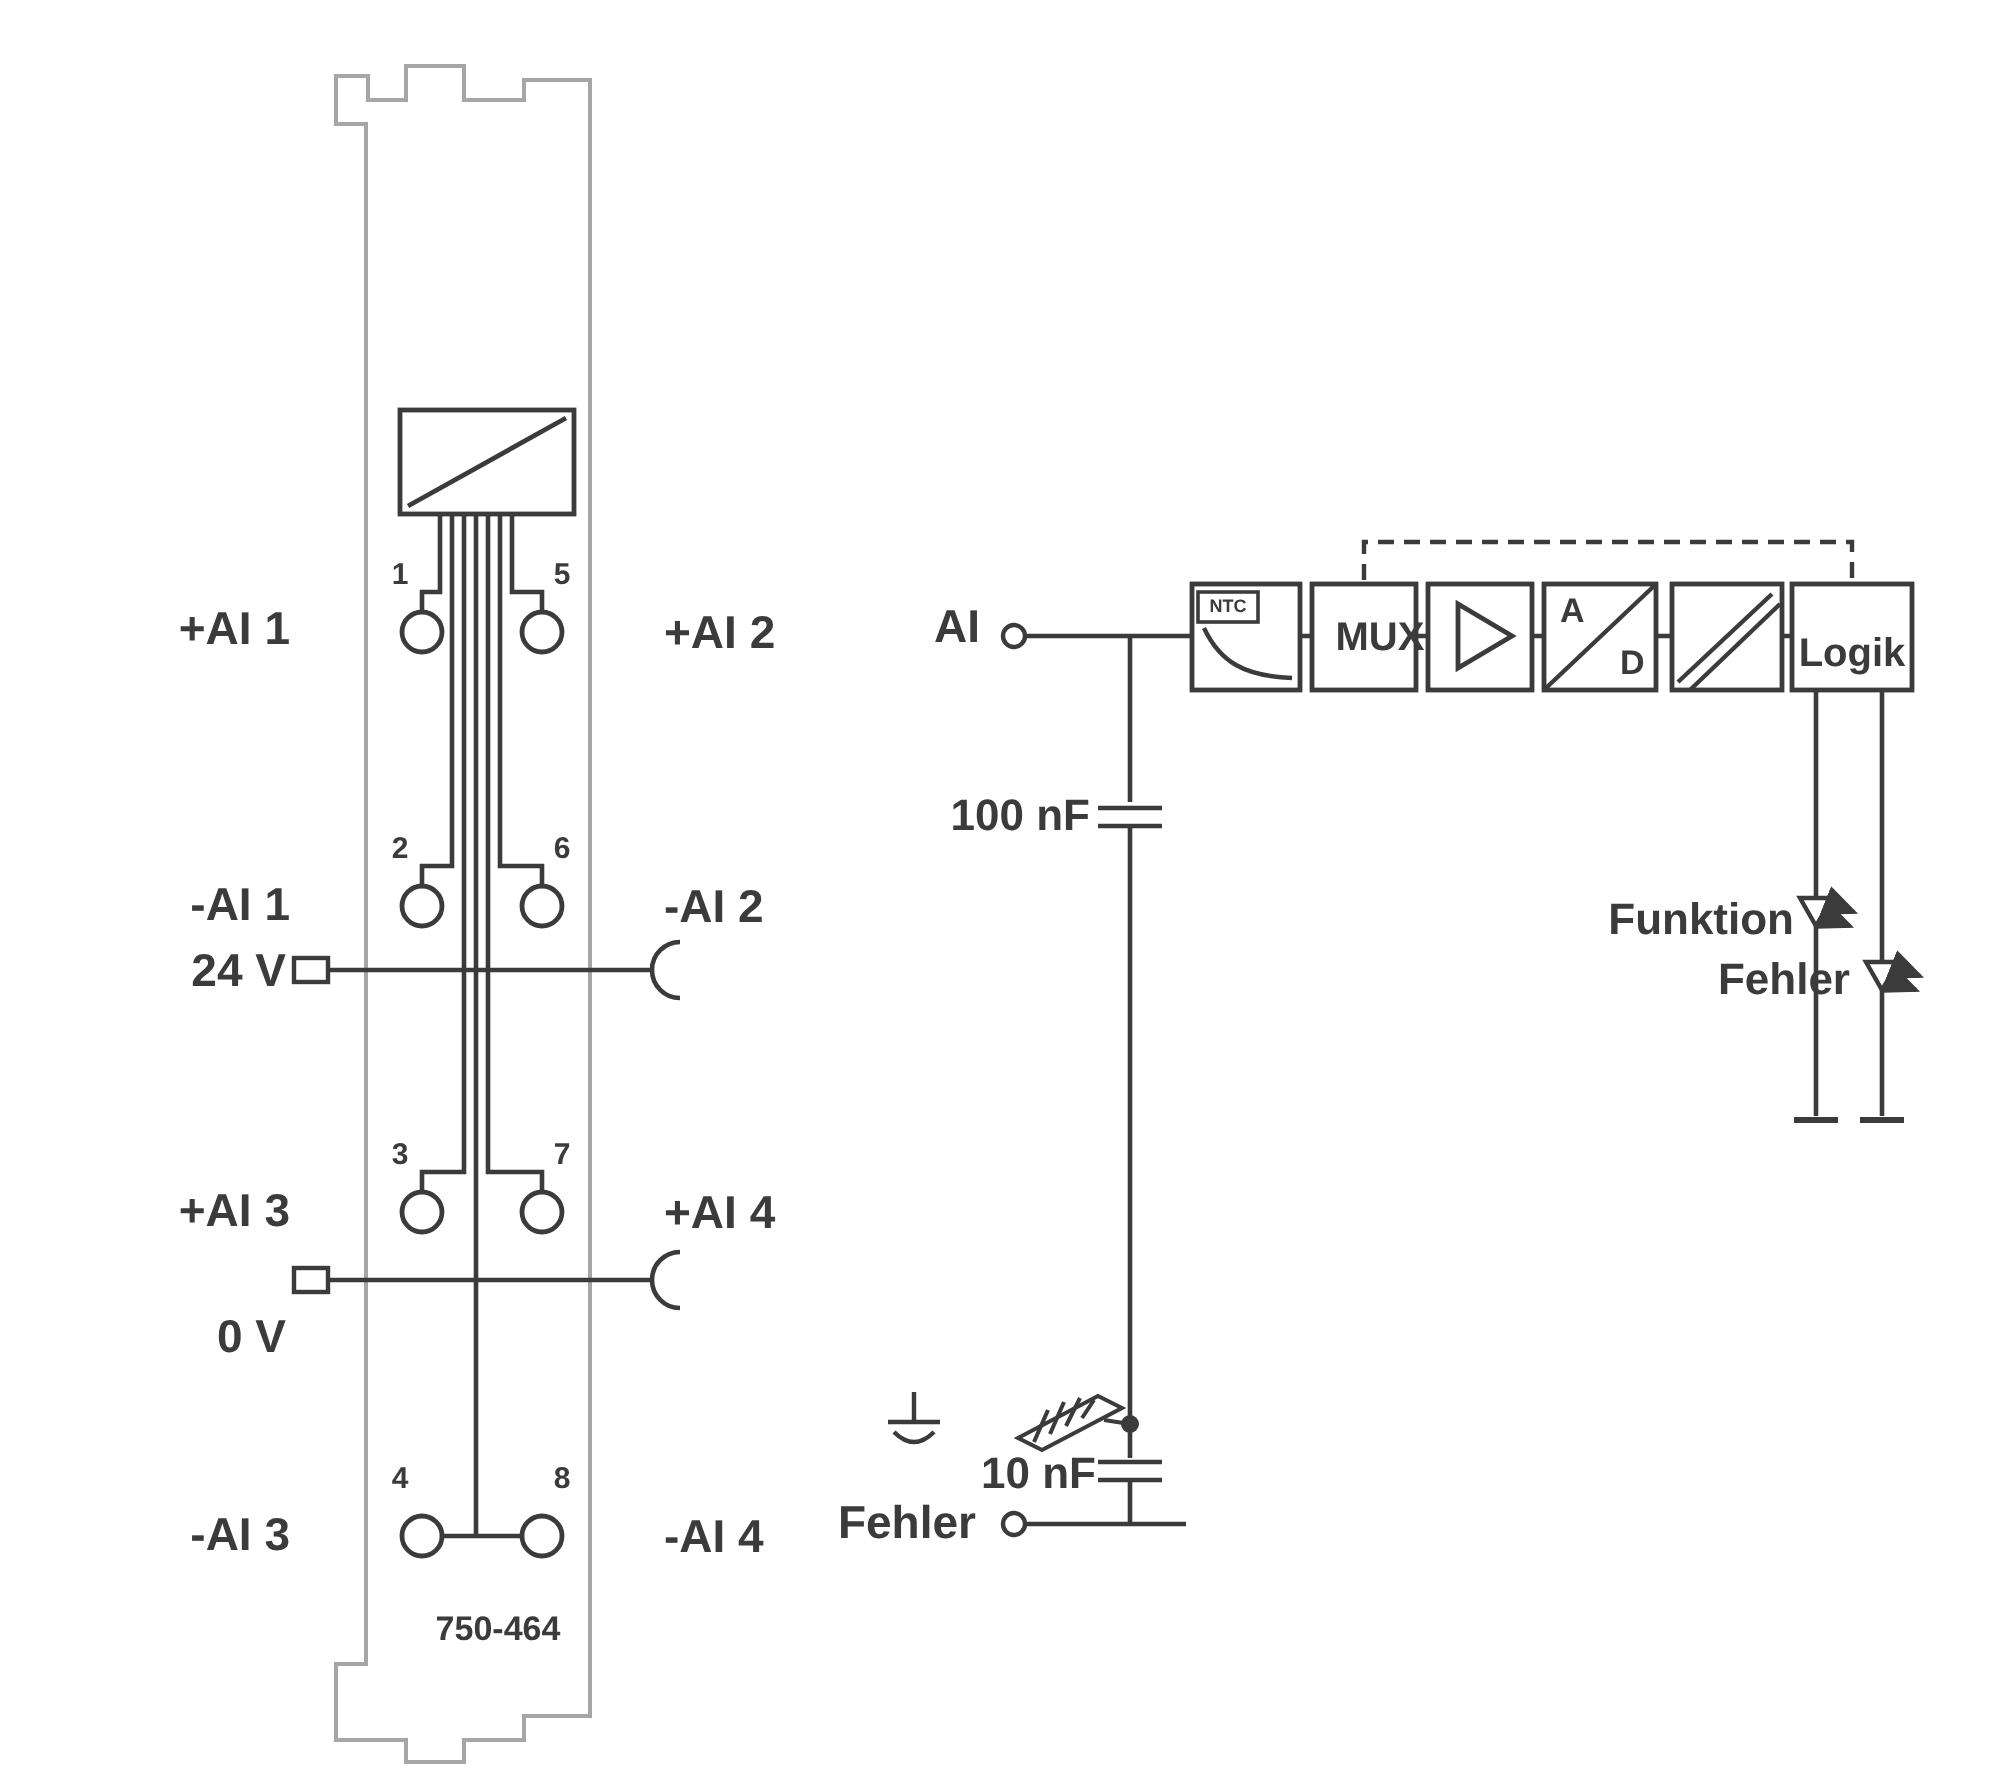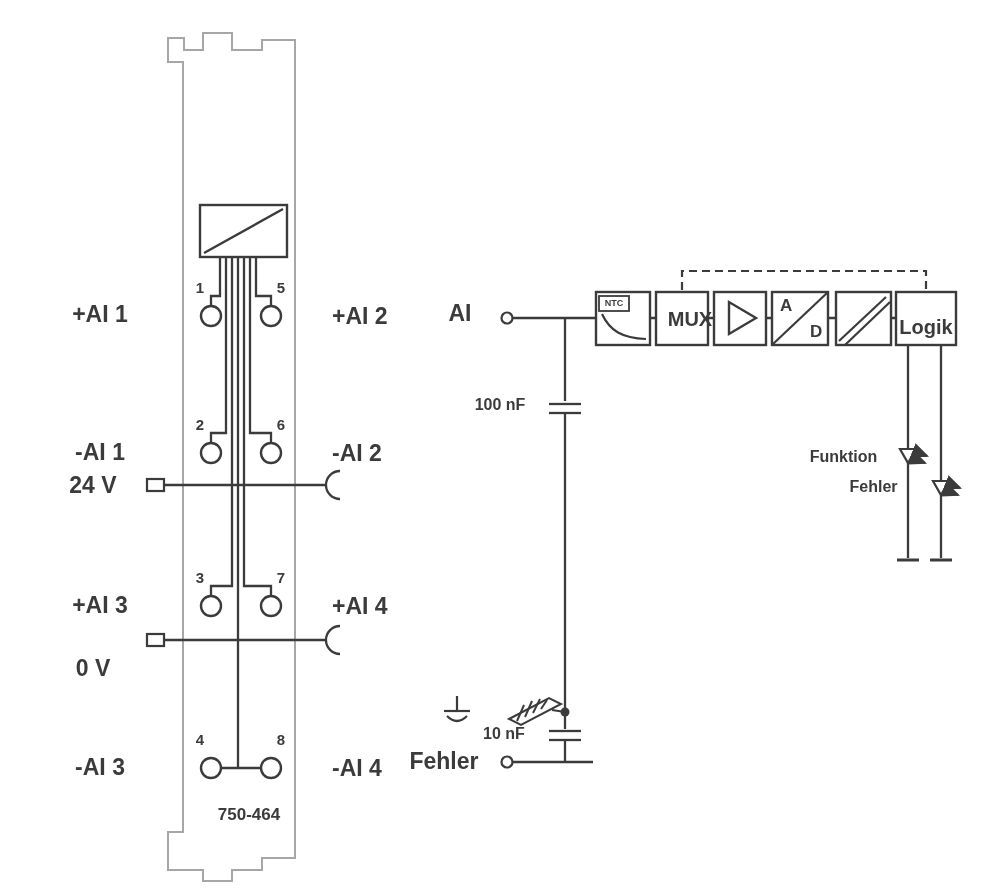--- a/index.html
+++ b/index.html
@@ -3,24 +3,24 @@
 <meta charset="utf-8">
 <style>
   * { margin:0; padding:0; box-sizing:border-box; }
   html,body { background:#ffffff; }
   .stage {
     position:relative; width:1000px; height:895px; background:#ffffff;
     font-family:"Liberation Sans", sans-serif; color:#3b3b3b; overflow:hidden;
   }
   .stage svg { position:absolute; left:0; top:0; }
   .lbl { position:absolute; font-weight:bold; color:#3b3b3b; white-space:nowrap; line-height:1; }
-  .lbl.r { text-align:center; }
+  .lbl.r { text-align:right; }
   .lbl.c { text-align:center; }
   .f23 { font-size:23px; }
-  .f21 { font-size:16px; }
+  .f21 { font-size:22px; }
   .f17 { font-size:17px; }
   .f15 { font-size:15px; }
   .blocklbl {
     position:absolute; display:flex; align-items:center; justify-content:center;
     font-weight:bold; color:#3b3b3b; line-height:1;
   }
 </style>
 </head>
 <body>
 

